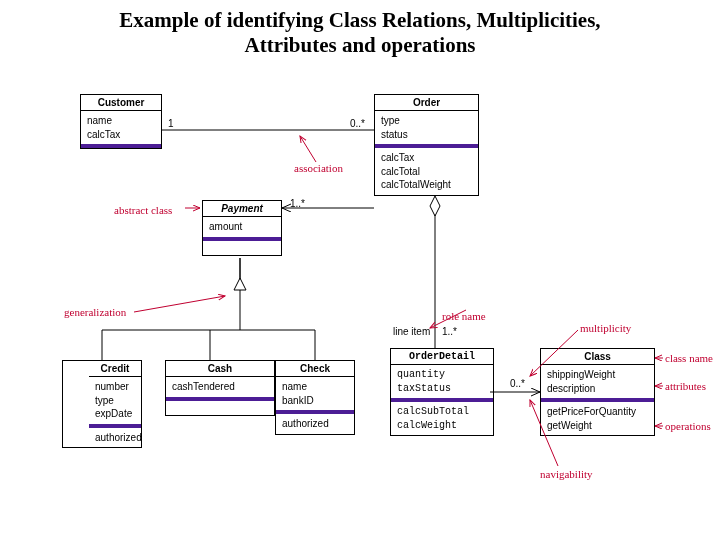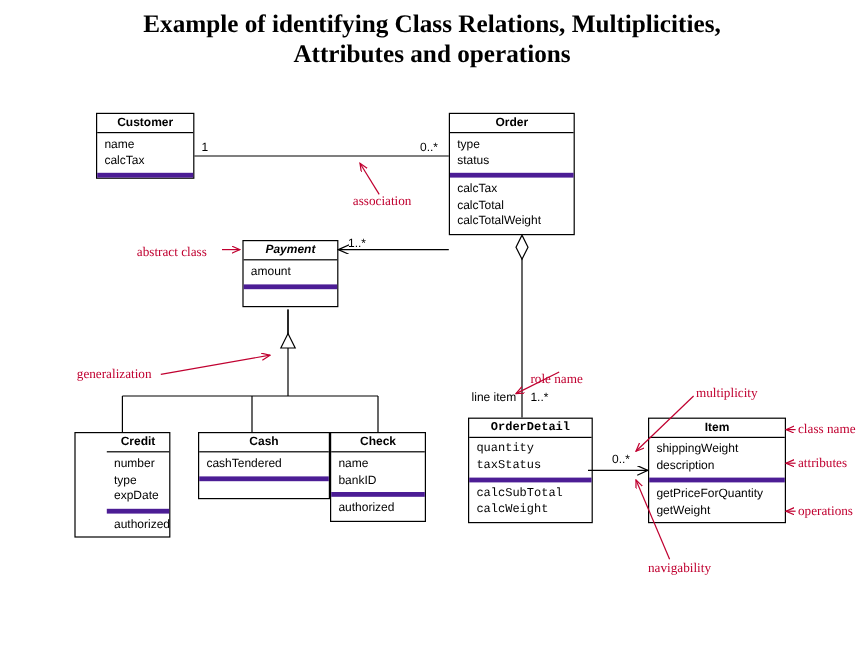--- a/index.html
+++ b/index.html
@@ -137,21 +137,21 @@
     <div class="line">quantity</div>
     <div class="line">taxStatus</div>
   </div>
   <div class="ops">
     <div class="line">calcSubTotal</div>
     <div class="line">calcWeight</div>
   </div>
 </div>
 
 <div class="class-box" style="left:540px; top:348px; width:115px;">
-  <div class="name">Item</div>
+  <div class="name">Class</div>
   <div class="attrs">
     <div class="line">shippingWeight</div>
     <div class="line">description</div>
   </div>
   <div class="ops">
     <div class="line">getPriceForQuantity</div>
     <div class="line">getWeight</div>
   </div>
 </div>
 

